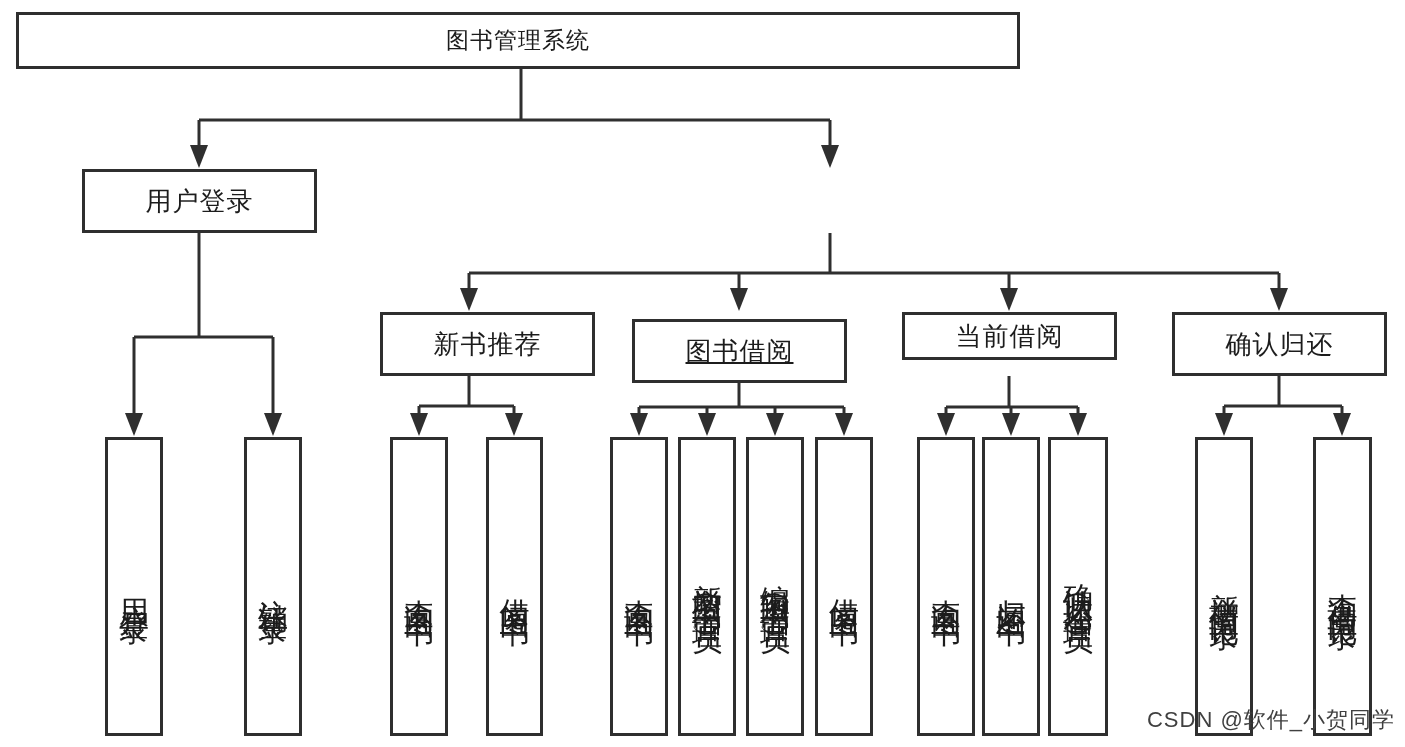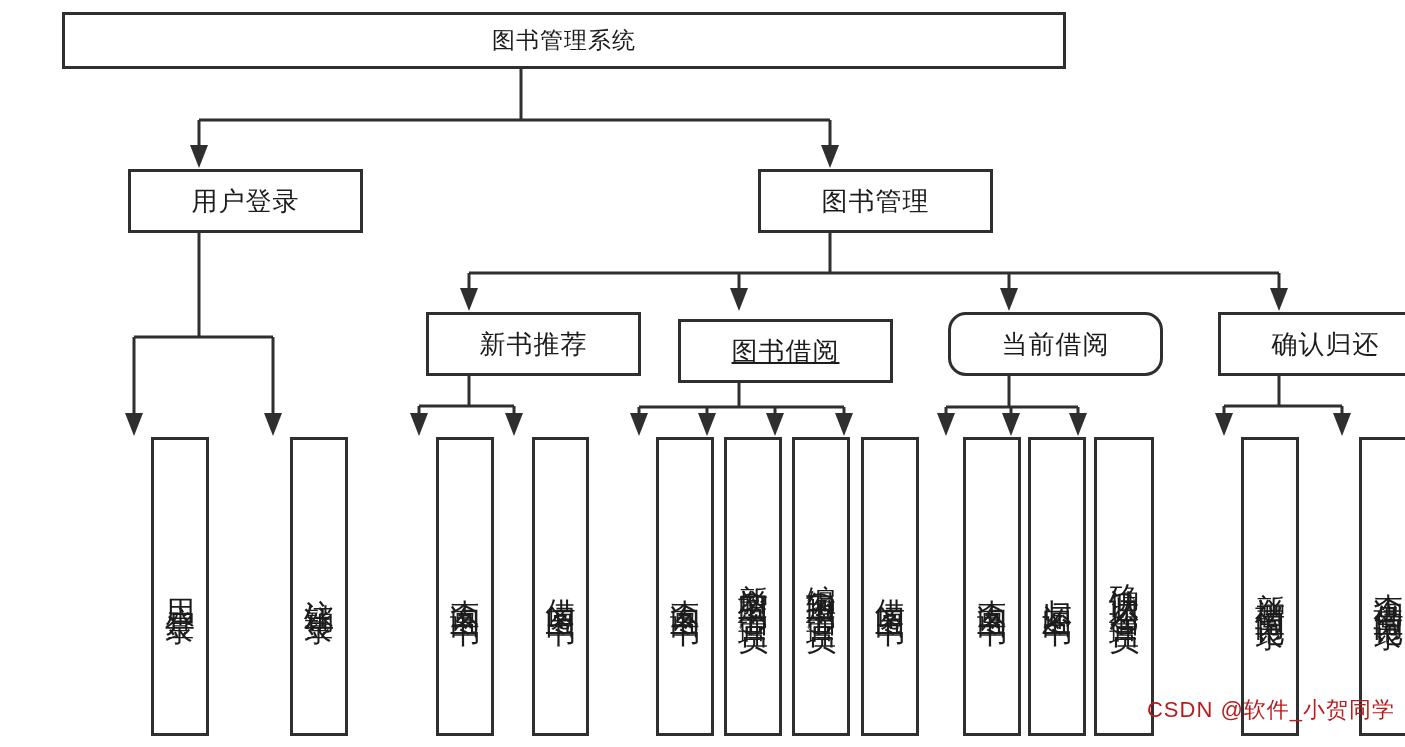--- a/index.html
+++ b/index.html
@@ -25,44 +25,43 @@
   }
   .box {
     position: absolute;
     background: #ffffff;
     border: 3px solid #2f2f2f;
     box-sizing: border-box;
     display: flex;
     align-items: center;
     justify-content: center;
     text-align: center;
-    margin-left: 46px;
   }
   .box .h-label {
     font-size: 26px;
     letter-spacing: 1px;
     white-space: nowrap;
   }
   .box.root .h-label {
     font-size: 23px;
   }
   .v-label {
     writing-mode: vertical-rl;
     text-orientation: mixed;
     font-size: 30px;
     letter-spacing: 6px;
     line-height: 1;
     white-space: nowrap;
   }
   .watermark {
     position: absolute;
     right: 10px;
-    bottom: 22px;
+    bottom: 12px;
     font-size: 22px;
-    color: #b91c1c;
+    color: #404040;
     letter-spacing: 1px;
     white-space: nowrap;
     z-index: 5;
   }
 </style>
 </head>
 <body>
 
 <div class="canvas">
 
@@ -139,31 +138,28 @@
     </g>
   </svg>
 
   <div class="box root" style="left:16px; top:12px; width:1004px; height:57px;">
     <span class="h-label">图书管理系统</span>
   </div>
 
   <div class="box" style="left:82px; top:169px; width:235px; height:64px;">
     <span class="h-label">用户登录</span>
   </div>
-  <div class="box" style="left:712px; top:169px; width:235px; height:64px;">
-    <span class="h-label">图书管理</span>
-  </div>
 
   <div class="box" style="left:380px; top:312px; width:215px; height:64px;">
     <span class="h-label">新书推荐</span>
   </div>
   <div class="box" style="left:632px; top:319px; width:215px; height:64px;text-decoration:underline;">
     <span class="h-label">图书借阅</span>
   </div>
-  <div class="box" style="left:902px; top:312px; width:215px; height:64px;border-radius:18px;">
+  <div class="box" style="left:902px; top:312px; width:215px; height:48px;">
     <span class="h-label">当前借阅</span>
   </div>
   <div class="box" style="left:1172px; top:312px; width:215px; height:64px;">
     <span class="h-label">确认归还</span>
   </div>
 
   <div class="box" style="left:105px; top:437px; width:58px; height:299px;">
     <span class="v-label">用户登录</span>
   </div>
   <div class="box" style="left:244px; top:437px; width:58px; height:299px;">

